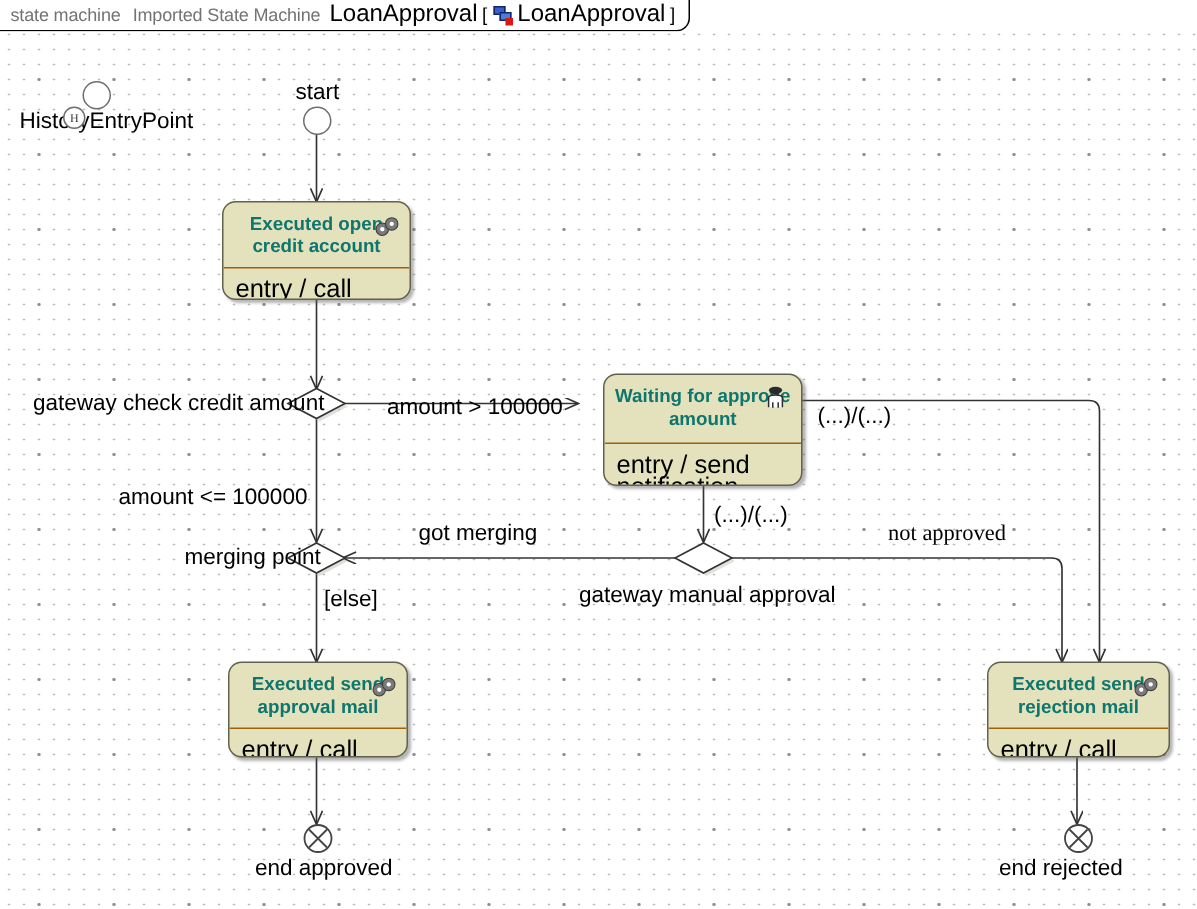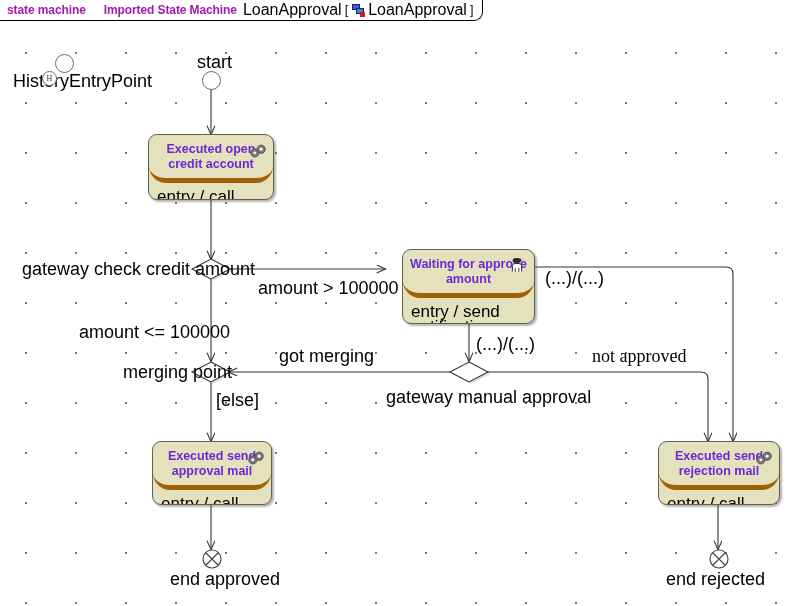--- a/index.html
+++ b/index.html
@@ -29,22 +29,22 @@
     border-bottom-right-radius: 9px;
     display: flex;
     align-items: center;
     padding: 0 9px 0 7px;
     white-space: nowrap;
     z-index: 40;
     box-sizing: border-box;
   }
   .tb-kw {
     font-size: 12px;
-    font-weight: bold;
-    color: #a21caf;
+    font-weight: normal;
+    color: #737373;
     letter-spacing: -0.1px;
   }
   .tb-name {
     font-size: 16px;
     color: #000;
     margin-left: 6px;
   }
   .tb-br {
     font-size: 12.5px;
     color: #000;
@@ -109,26 +109,25 @@
     box-sizing: border-box;
     box-shadow: 2px 2px 2px rgba(90,90,90,0.45);
     overflow: hidden;
   }
   .state-head {
     position: relative;
     padding: 7px 6px 6px 6px;
     text-align: center;
     font-size: 12.5px;
     font-weight: bold;
-    color: #6d28d9;
+    color: #0f766e;
     line-height: 15px;
-    border-bottom: 5px solid #a16207;
+    border-bottom: 1px solid #a16207;
     min-height: 40px;
     box-sizing: border-box;
-    border-radius: 17px;
   }
   .state-body {
     padding: 6px 8px;
     font-size: 17px;
     color: #000;
     line-height: 15px;
     text-align: left;
   }
 
   
@@ -165,34 +164,34 @@
     font-size: 8px;
     color: #3a3a3a;
     text-align: center;
     line-height: 13px;
     font-family: "Liberation Serif", serif;
   }
 
   
   .lbl {
     position: absolute;
-    font-size: 18px;
+    font-size: 15px;
     color: #000;
     white-space: nowrap;
     line-height: 14px;
   }
 </style>
 </head>
 <body>
 
 <div id="app">
 
   <div id="titlebar">
     <span class="tb-kw">state machine</span>
-    <span class="tb-kw" style="margin-left:18px">Imported State Machine</span>
+    <span class="tb-kw" style="margin-left:8px">Imported State Machine</span>
     <span class="tb-name">LoanApproval</span>
     <span class="tb-br">[</span>
     <span class="tb-icon">
       <span class="sq-a"></span>
         <span class="sq-b"></span>
         <span class="sq-c"></span>
     </span>
     <span class="tb-name" style="margin-left:0">LoanApproval</span>
     <span class="tb-br">]</span>
   </div>
@@ -312,21 +311,21 @@
           <circle cx="13.5" cy="5.5" r="1.6" fill="#ffffff"></circle>
         </svg>
       </div>
       <div class="state-body">entry / call service</div>
     </div>
 
     <div class="lbl" style="left:22px; top:241px;">gateway check credit amount</div>
     <div class="lbl" style="left:123px; top:344px;">merging point</div>
     <div class="lbl" style="left:386px; top:369px;">gateway manual approval</div>
 
-    <div class="lbl" style="left:258px; top:244px;margin-top:16px;">amount &gt; 100000</div>
+    <div class="lbl" style="left:258px; top:244px;">amount &gt; 100000</div>
     <div class="lbl" style="left:79px; top:304px;">amount &lt;= 100000</div>
     <div class="lbl" style="left:545px; top:250px;">(...)/(...)</div>
     <div class="lbl" style="left:476px; top:316px;">(...)/(...)</div>
     <div class="lbl" style="left:279px; top:328px;">got merging</div>
     <div class="lbl" style="left:592px; top:328px;font-family:Liberation Serif, serif;">not approved</div>
     <div class="lbl" style="left:216px; top:372px;">[else]</div>
 
     <div class="lbl" style="left:170px; top:551px;">end approved</div>
     <div class="lbl" style="left:666px; top:551px;">end rejected</div>
 

